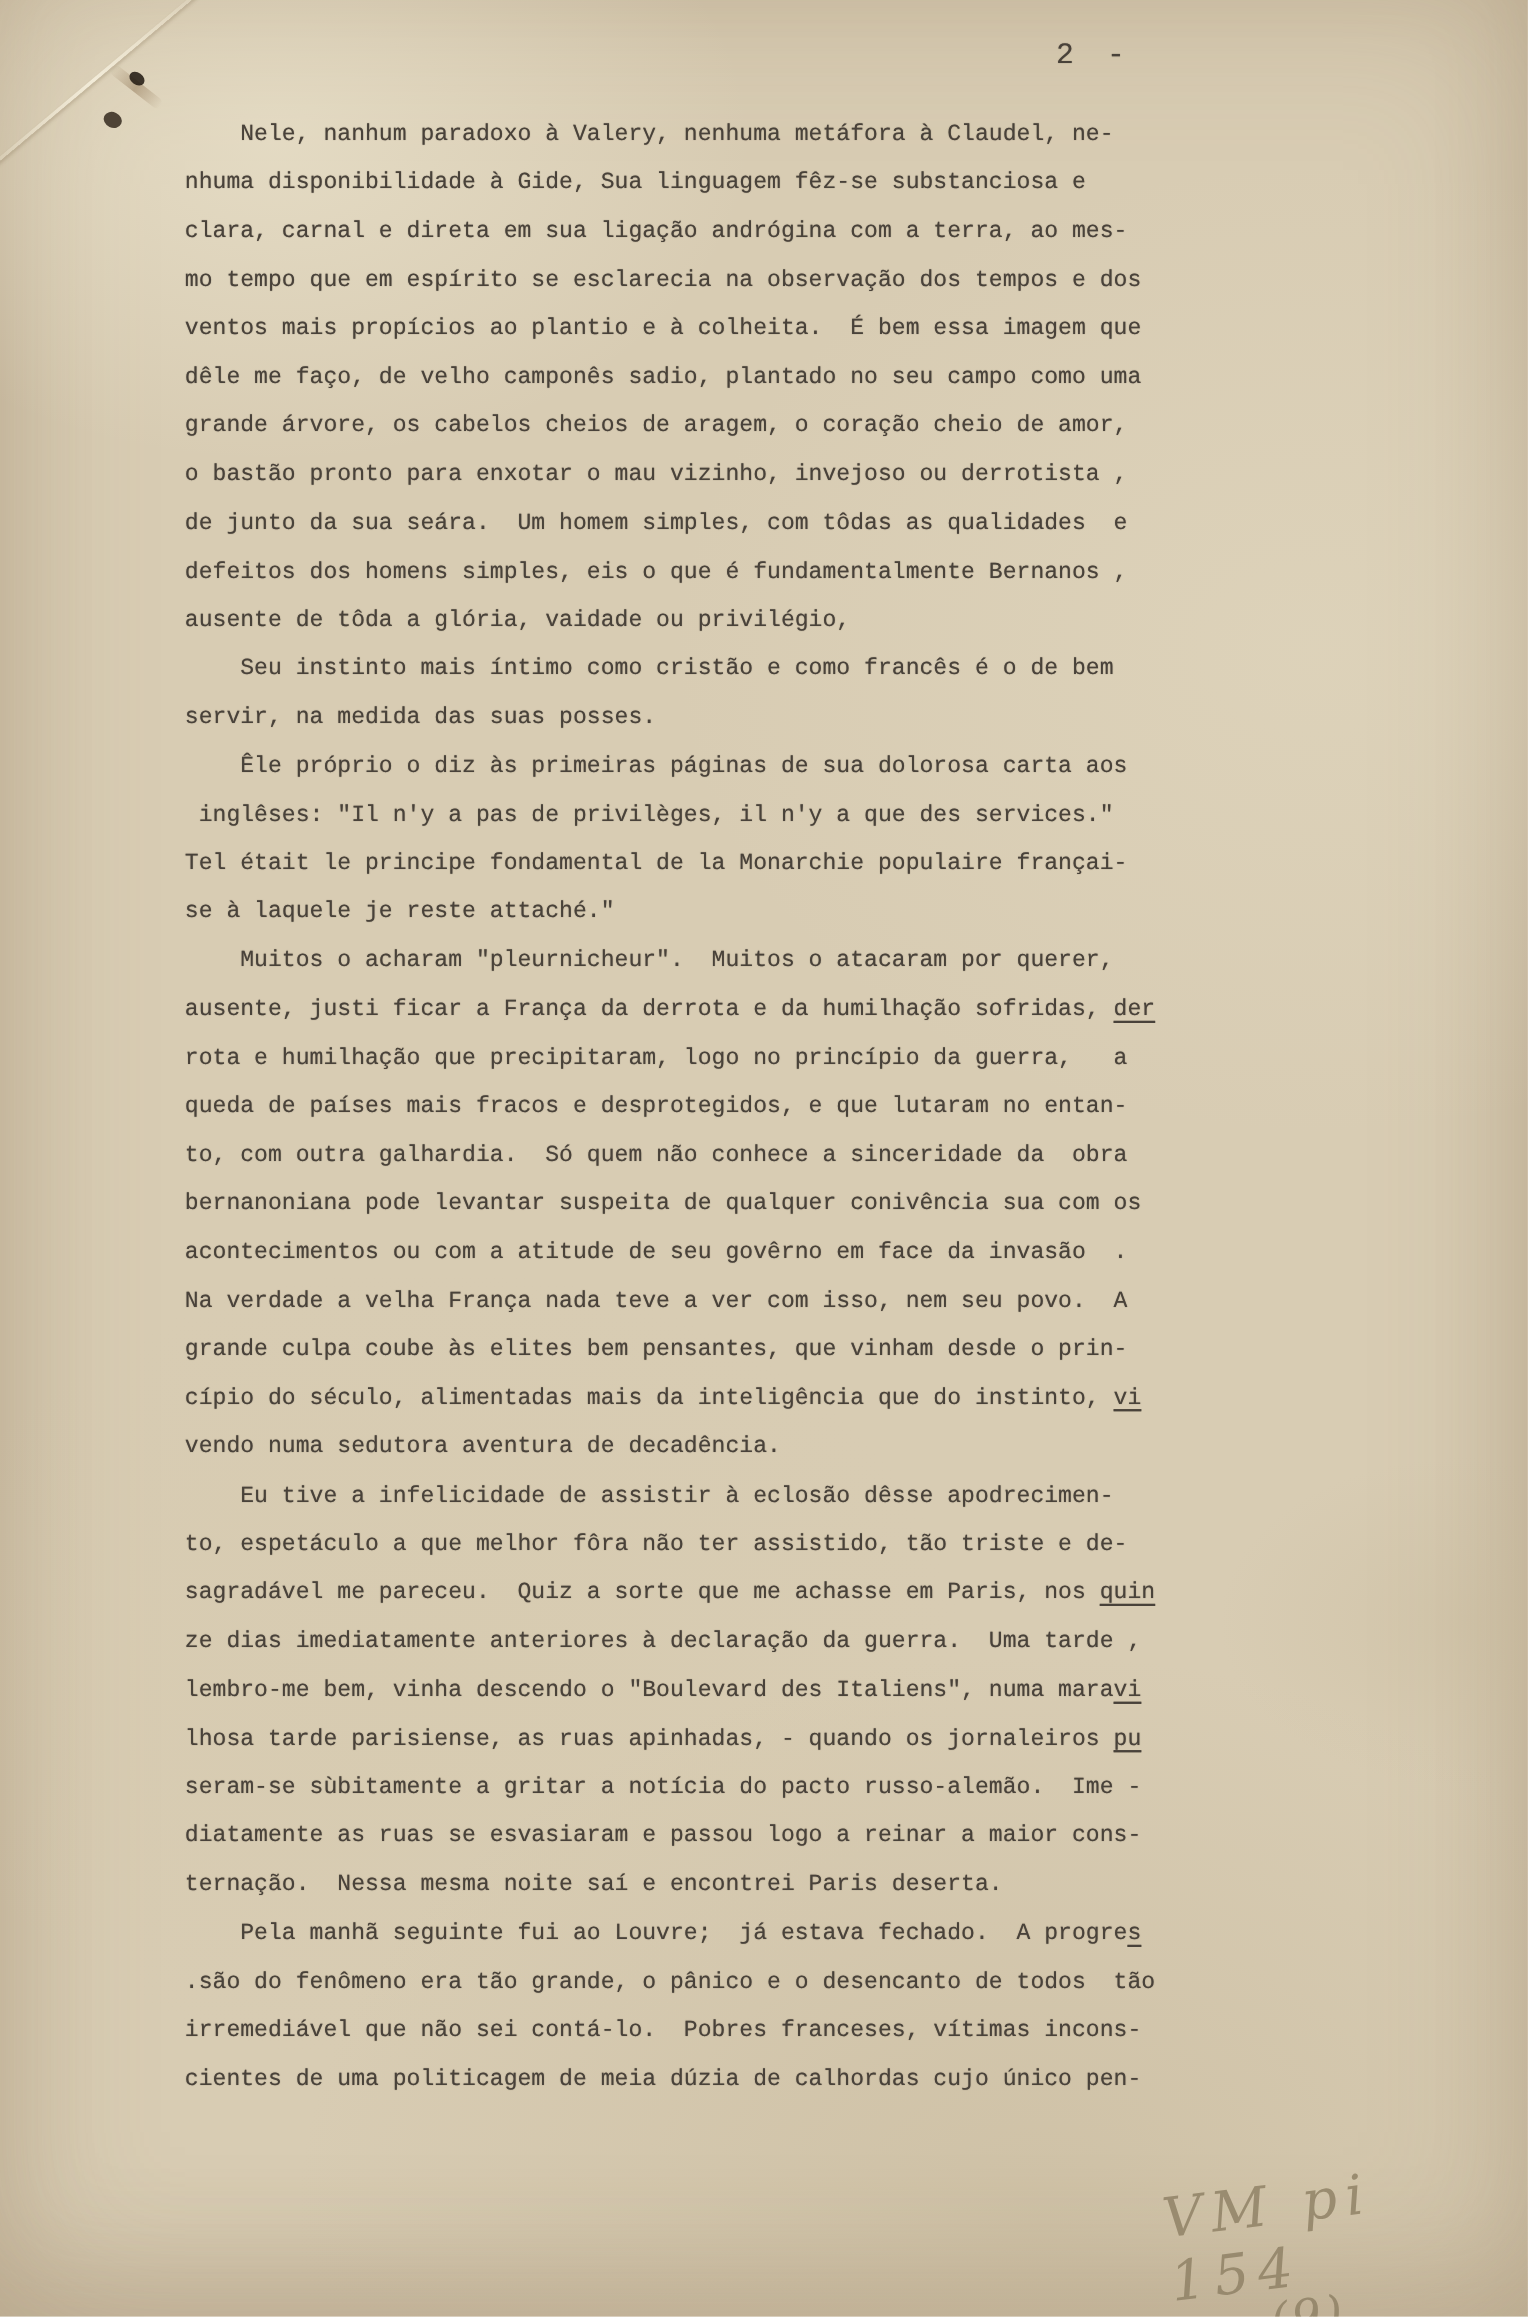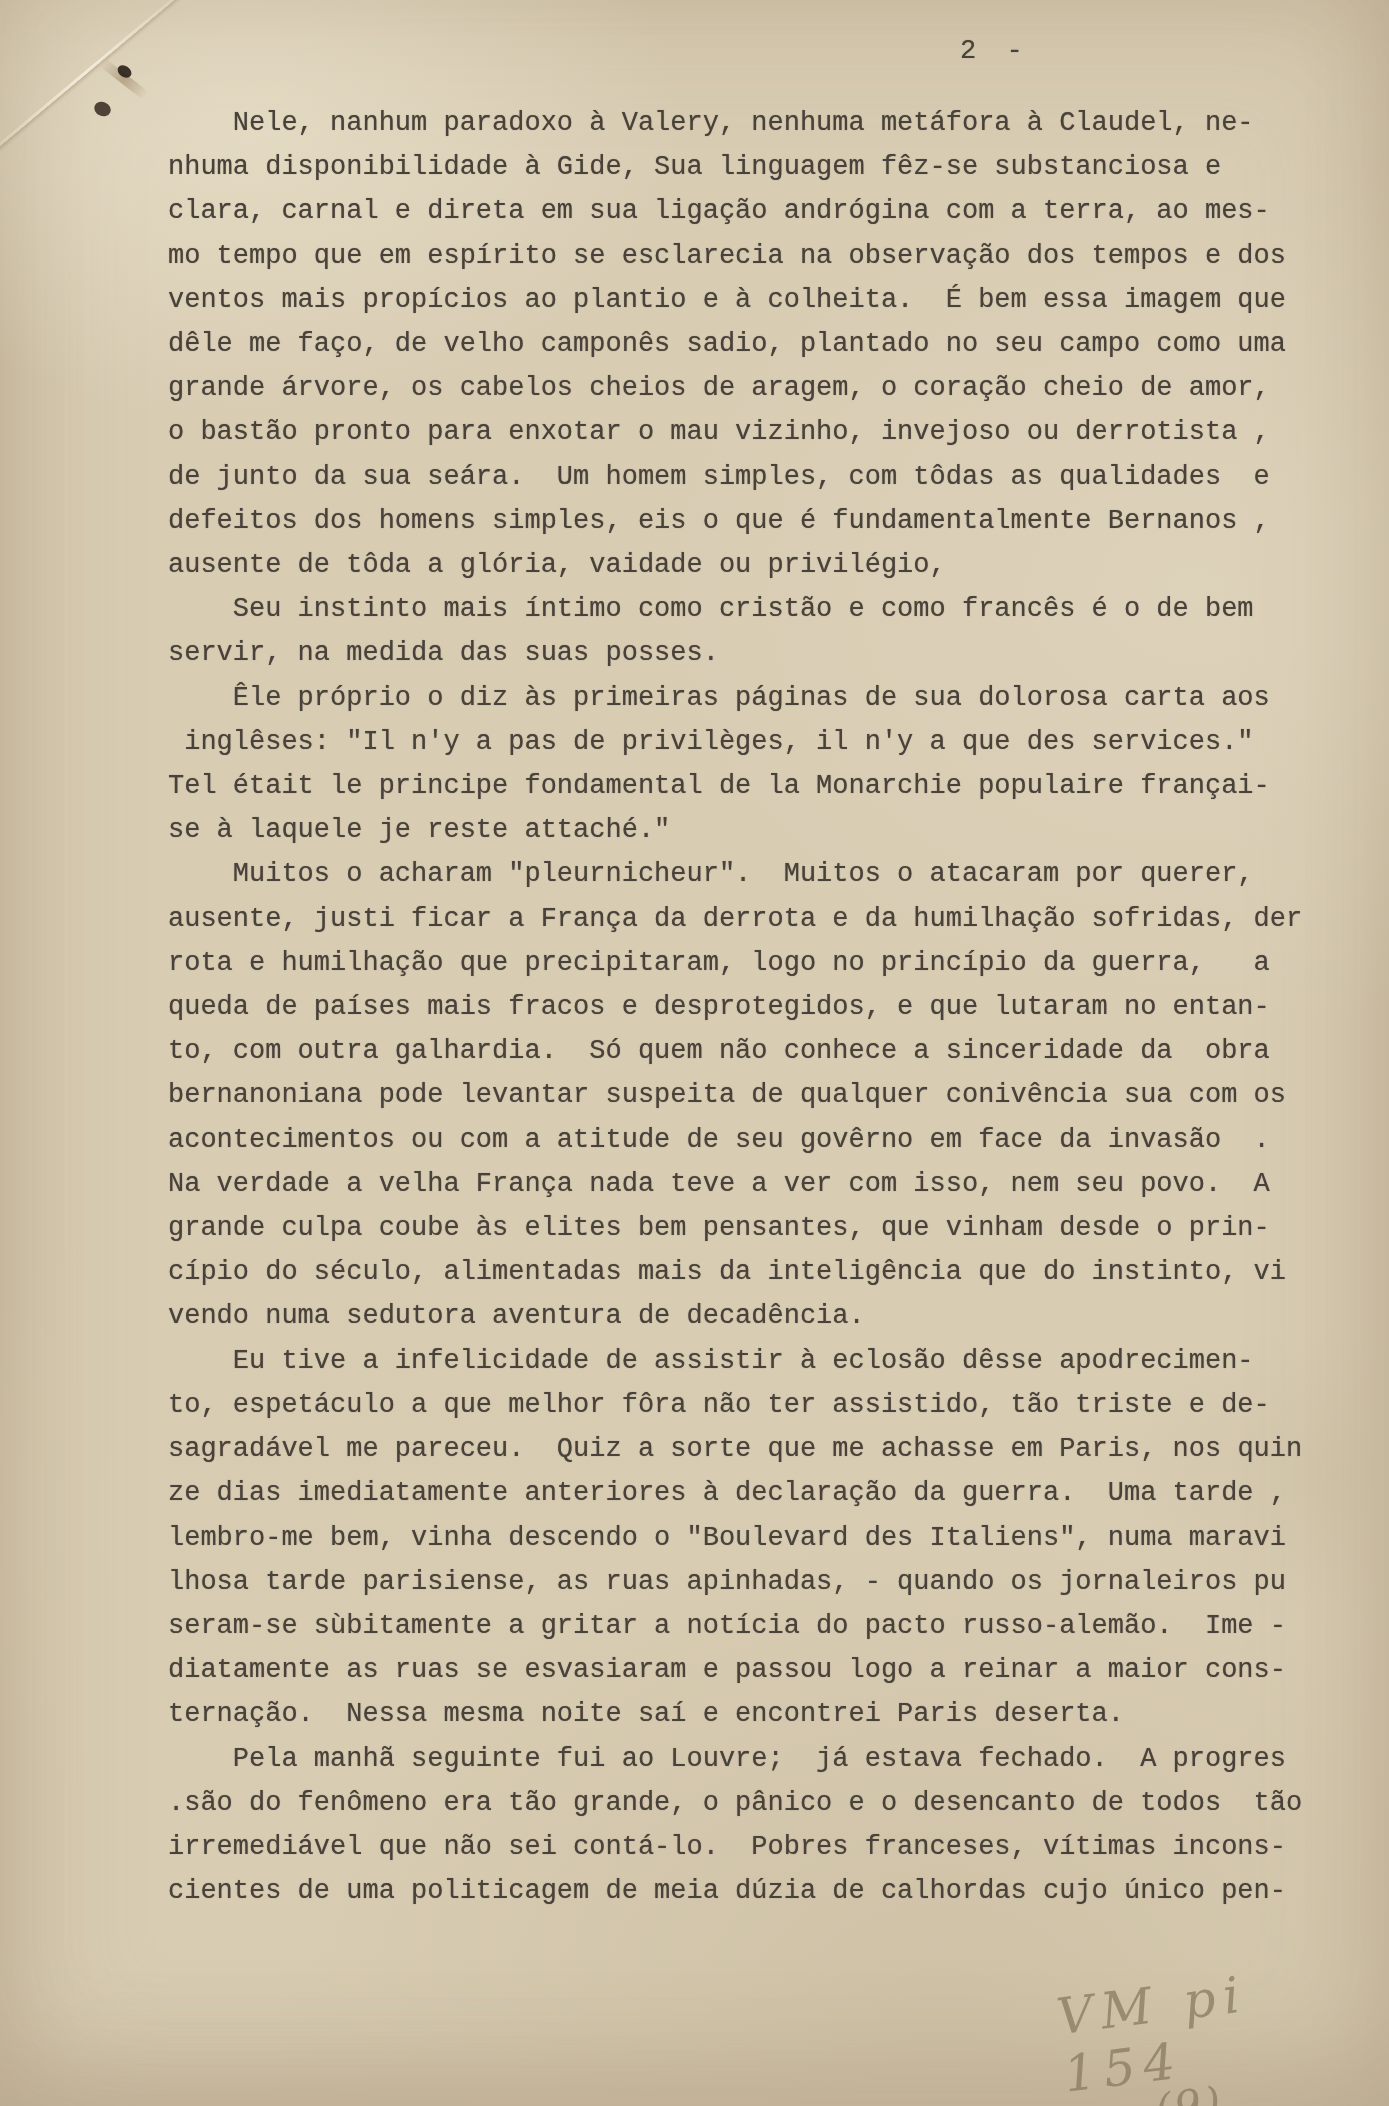--- a/index.html
+++ b/index.html
@@ -36,25 +36,25 @@
     background:linear-gradient(90deg,rgba(152,128,96,0),rgba(152,128,96,.55),rgba(152,128,96,0));
     transform:rotate(38deg);pointer-events:none;
   }
   .page-number{
     position:absolute;left:960px;top:36px;
     font-size:27px;letter-spacing:7px;color:var(--ink,#49423a);
     text-shadow:0 0 1px rgba(64,54,44,.5);
   }
   .text-block{
     position:absolute;left:168px;top:101px;width:1160px;z-index:2;
-    font-size:27px;line-height:44.2px;white-space:pre;
+    font-size:21px;line-height:44.2px;white-space:pre;
     color:var(--ink,#49423a);
     text-shadow:0 0 1px rgba(64,54,44,.55);
   }
-  .text-block .u{text-underline-offset:5px;}
+  .text-block .u{text-decoration:underline;text-underline-offset:5px;}
   .handwriting{
     position:absolute;left:1062px;top:1968px;z-index:2;
     color:var(--pencil,#8d7f63);opacity:.8;
     font-family:"DejaVu Serif","Liberation Serif",serif;font-style:italic;
     transform:rotate(-7deg);
   }
   .hw1{font-size:50px;letter-spacing:8px;}
   .hw2{font-size:42px;margin-left:86px;margin-top:-8px;letter-spacing:3px;}
 </style>
 </head>

